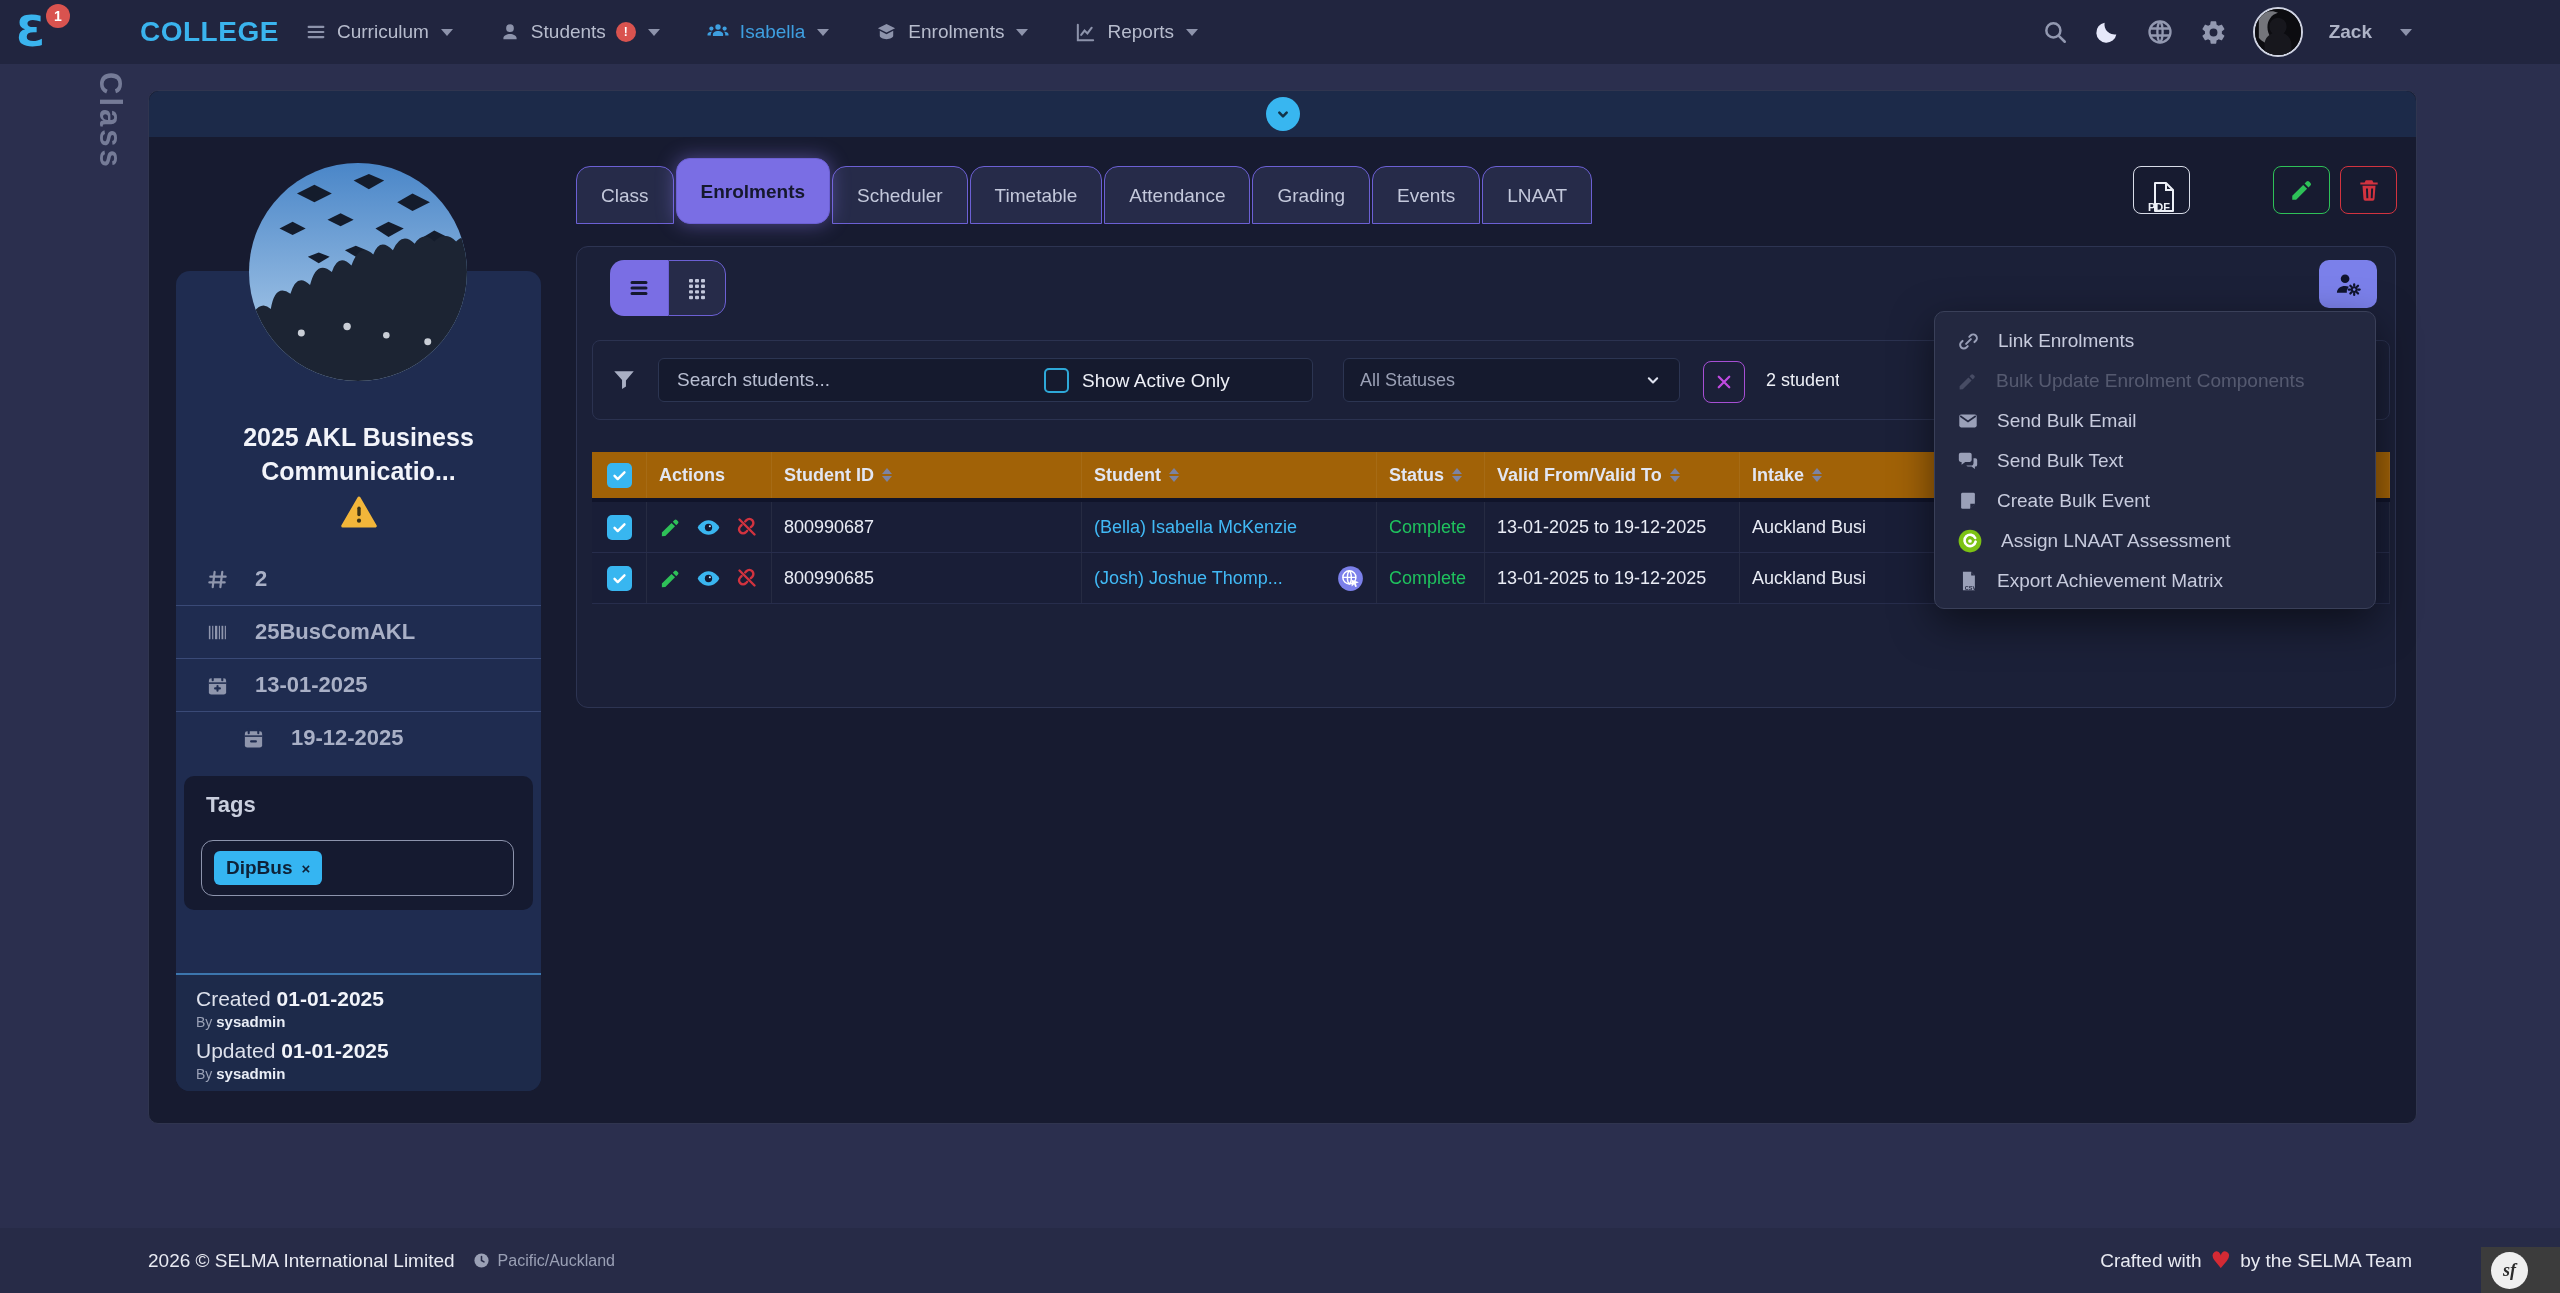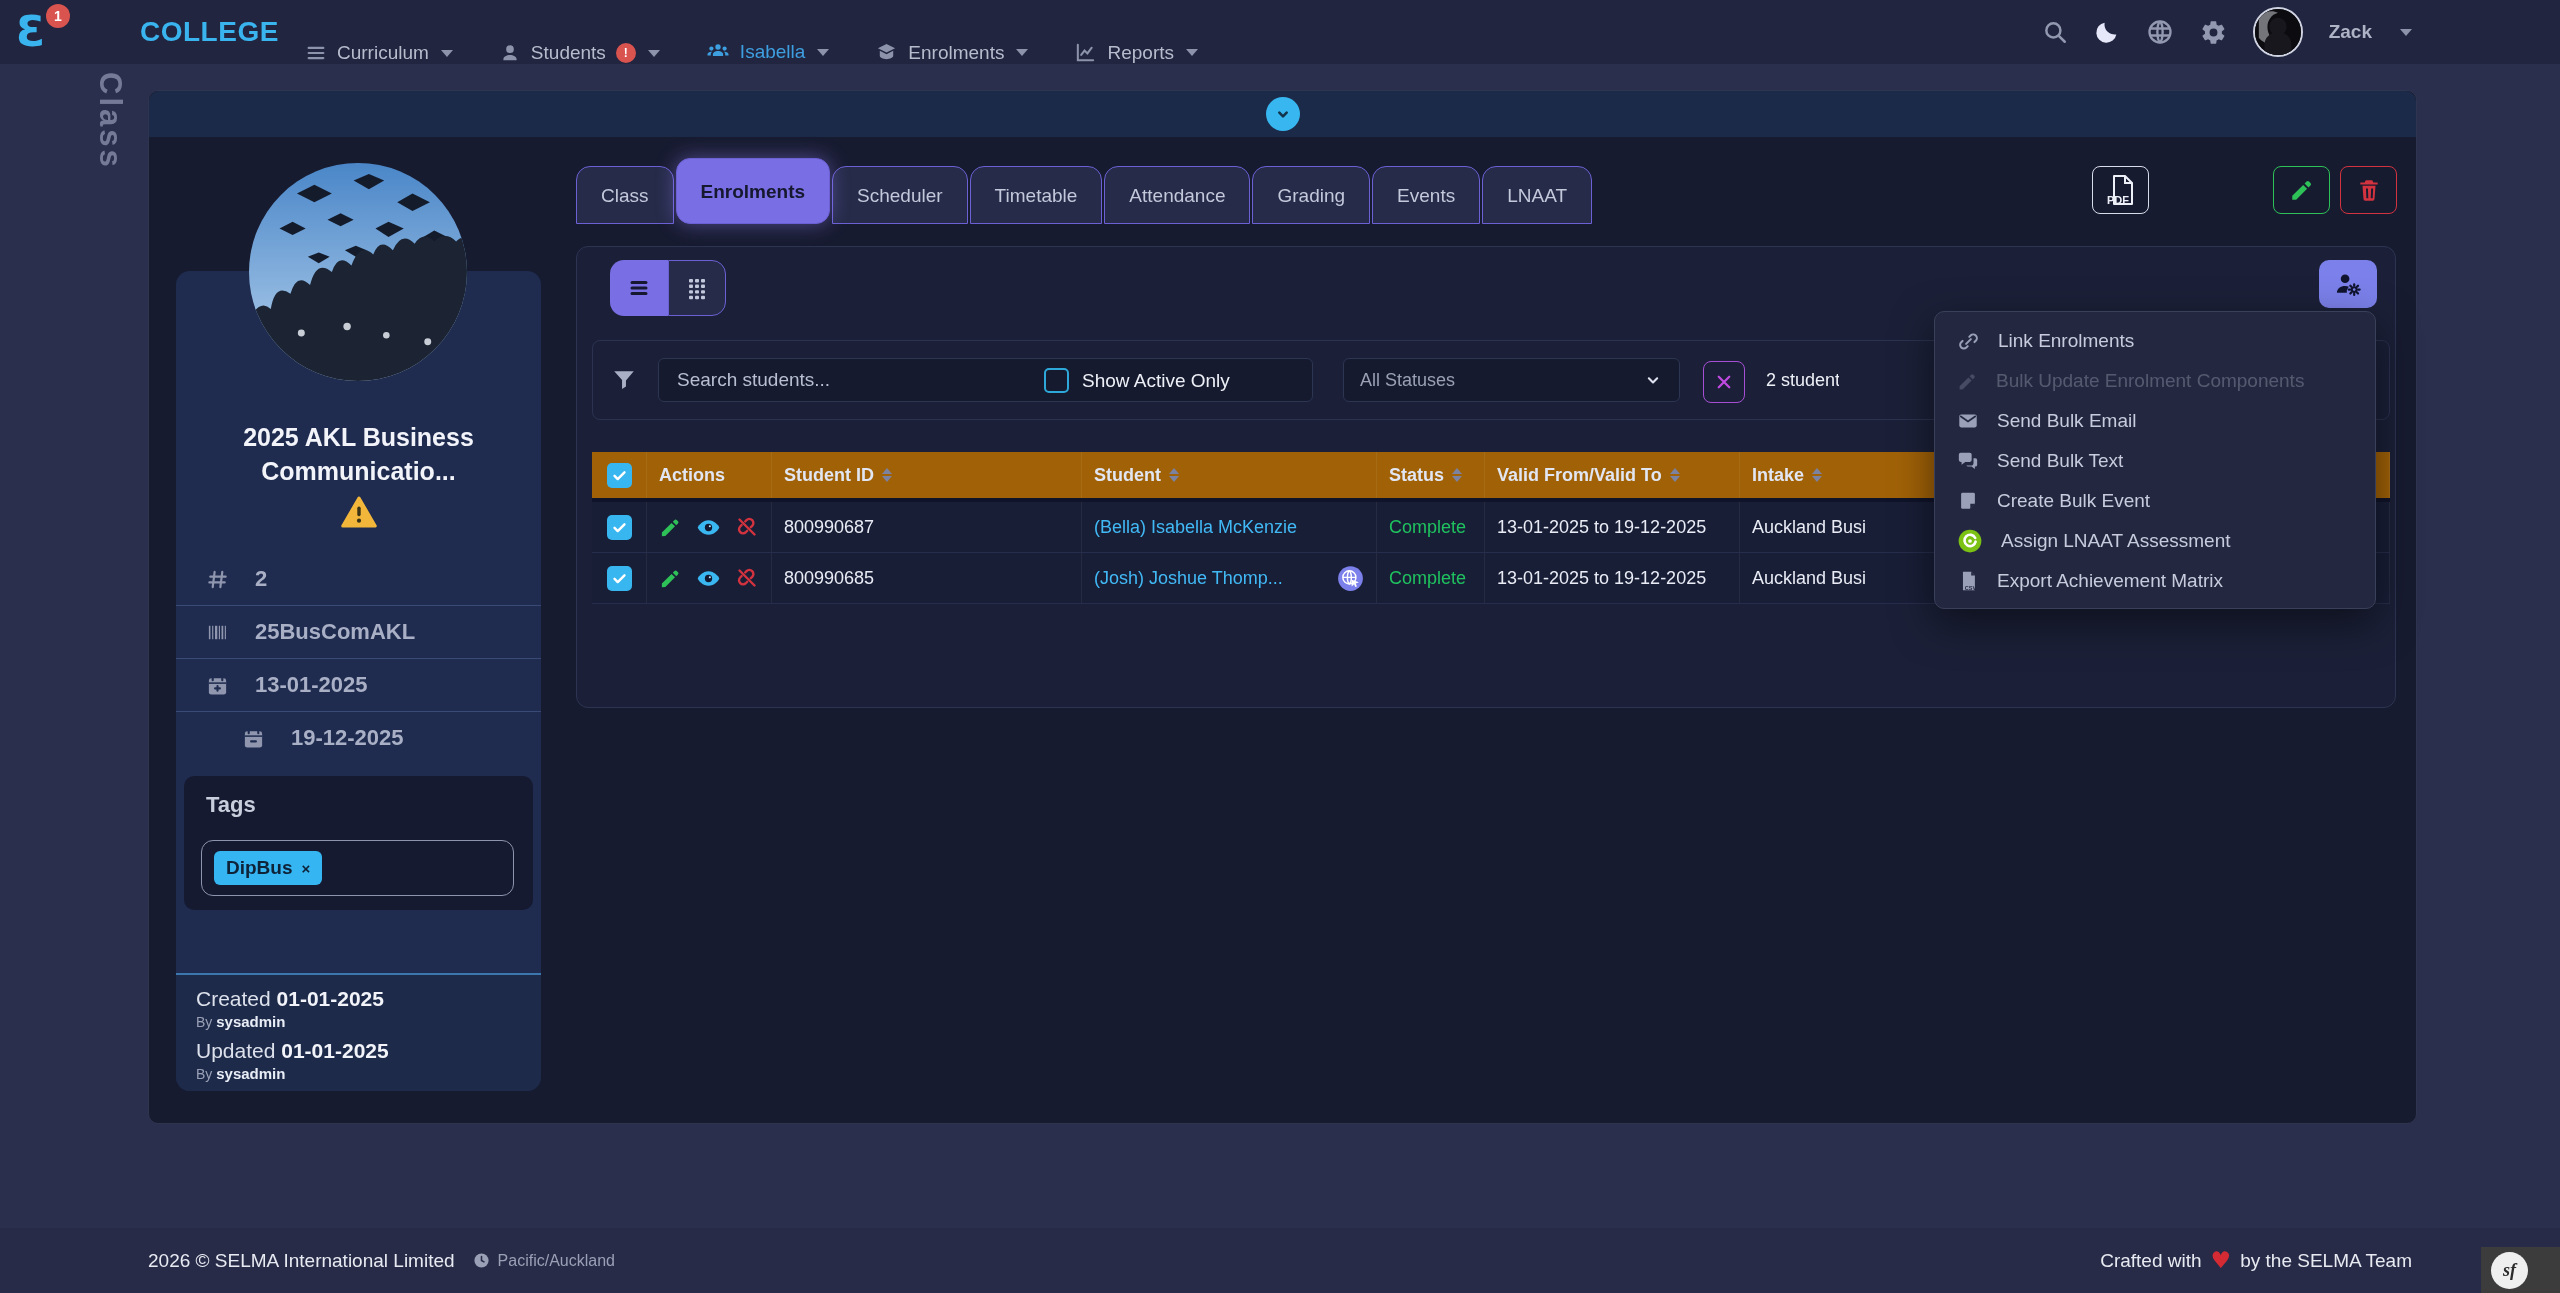--- a/index.html
+++ b/index.html
@@ -9,21 +9,21 @@
   .ico{color:#9298b0}
 
   
   .navbar{position:absolute;left:0;top:0;width:2560px;height:64px;background:#21253f;z-index:90;}
   .logo{position:absolute;left:16px;top:2px;width:60px;height:60px;}
   .logo-glyph{font-family:"DejaVu Sans",sans-serif;font-size:42px;font-weight:bold;color:#3ab4ee;line-height:60px;}
   .logo-badge{position:absolute;left:30px;top:2px;width:24px;height:24px;border-radius:50%;background:#d9534f;
       color:#fff;font-size:14px;font-weight:bold;text-align:center;line-height:24px;}
   .brand{position:absolute;left:140px;top:0;height:64px;line-height:64px;color:#3ab4ee;
       font-size:28px;font-weight:bold;letter-spacing:.5px;}
-  .nav-menus{position:absolute;left:305px;top:0;height:64px;display:flex;align-items:flex-end;gap:46px;}
+  .nav-menus{position:absolute;left:305px;top:0;height:64px;display:flex;align-items:center;gap:46px;}
   .nav-item{display:flex;align-items:center;gap:10px;color:#b7bccd;font-size:19px;cursor:pointer;}
   .nav-item.active, .nav-item.active .ico{color:#3e9fe0;}
   .nav-item .ico{color:#8d93ab}
   .nav-badge{width:20px;height:20px;border-radius:50%;background:#d9534f;color:#fff;font-size:12px;
       font-weight:bold;text-align:center;line-height:20px;}
   .caret{width:0;height:0;border-left:6px solid transparent;border-right:6px solid transparent;
       border-top:7px solid #8d93ab;margin-left:2px;}
   .nav-right{position:absolute;right:148px;top:0;height:64px;display:flex;align-items:center;gap:26px;}
   .avatar{width:46px;height:46px;border-radius:50%;border:2px solid #cfd3e2;overflow:hidden;background:#0b0b0e;}
   .user-name{color:#aeb3c6;font-size:19px;font-weight:bold;}
@@ -67,21 +67,21 @@
   
   .tabs{position:absolute;left:427px;top:73px;display:flex;align-items:flex-end;height:60px;}
   .tab{height:58px;line-height:58px;padding:0 24px;background:#262b49;border:1px solid #6c60d4;
       border-radius:14px 14px 0 0;color:#c3c8db;font-size:19px;margin-right:2px;cursor:pointer;box-sizing:border-box;}
   .tab.active{background:#7a6ee4;color:#15182e;font-weight:bold;height:66px;line-height:66px;border-radius:14px;
       box-shadow:0 0 20px rgba(150,130,255,.45);position:relative;z-index:2;}
 
   
   .pg-btn{position:absolute;top:75px;width:57px;height:48px;border-radius:8px;background:transparent;
       display:flex;align-items:center;justify-content:center;cursor:pointer;box-sizing:border-box;}
-  .pg-pdf{left:1943px;border:1.5px solid #d8dce8;}
+  .pg-pdf{left:1984px;border:1.5px solid #d8dce8;align-items:flex-end;}
   .pg-edit{left:2124px;border:1.5px solid #2ec158;color:#2ec158;}
   .pg-del{left:2191px;border:1.5px solid #d2333f;color:#d2333f;}
 
   
   .content-card{position:absolute;left:427px;top:155px;width:1820px;height:462px;background:#1b2038;
       border:1px solid #2d3452;border-radius:12px;box-sizing:border-box;}
   .toggle{position:absolute;left:33px;top:13px;display:flex;}
   .tg-btn{width:58px;height:56px;display:flex;align-items:center;justify-content:center;cursor:pointer;box-sizing:border-box;}
   .tg-list{background:#7a6ee4;border-radius:14px 0 0 14px;color:#15182e;}
   .tg-grid{background:#262b49;border:1px solid #6c60d4;border-radius:0 14px 14px 0;color:#c3c8db;}

